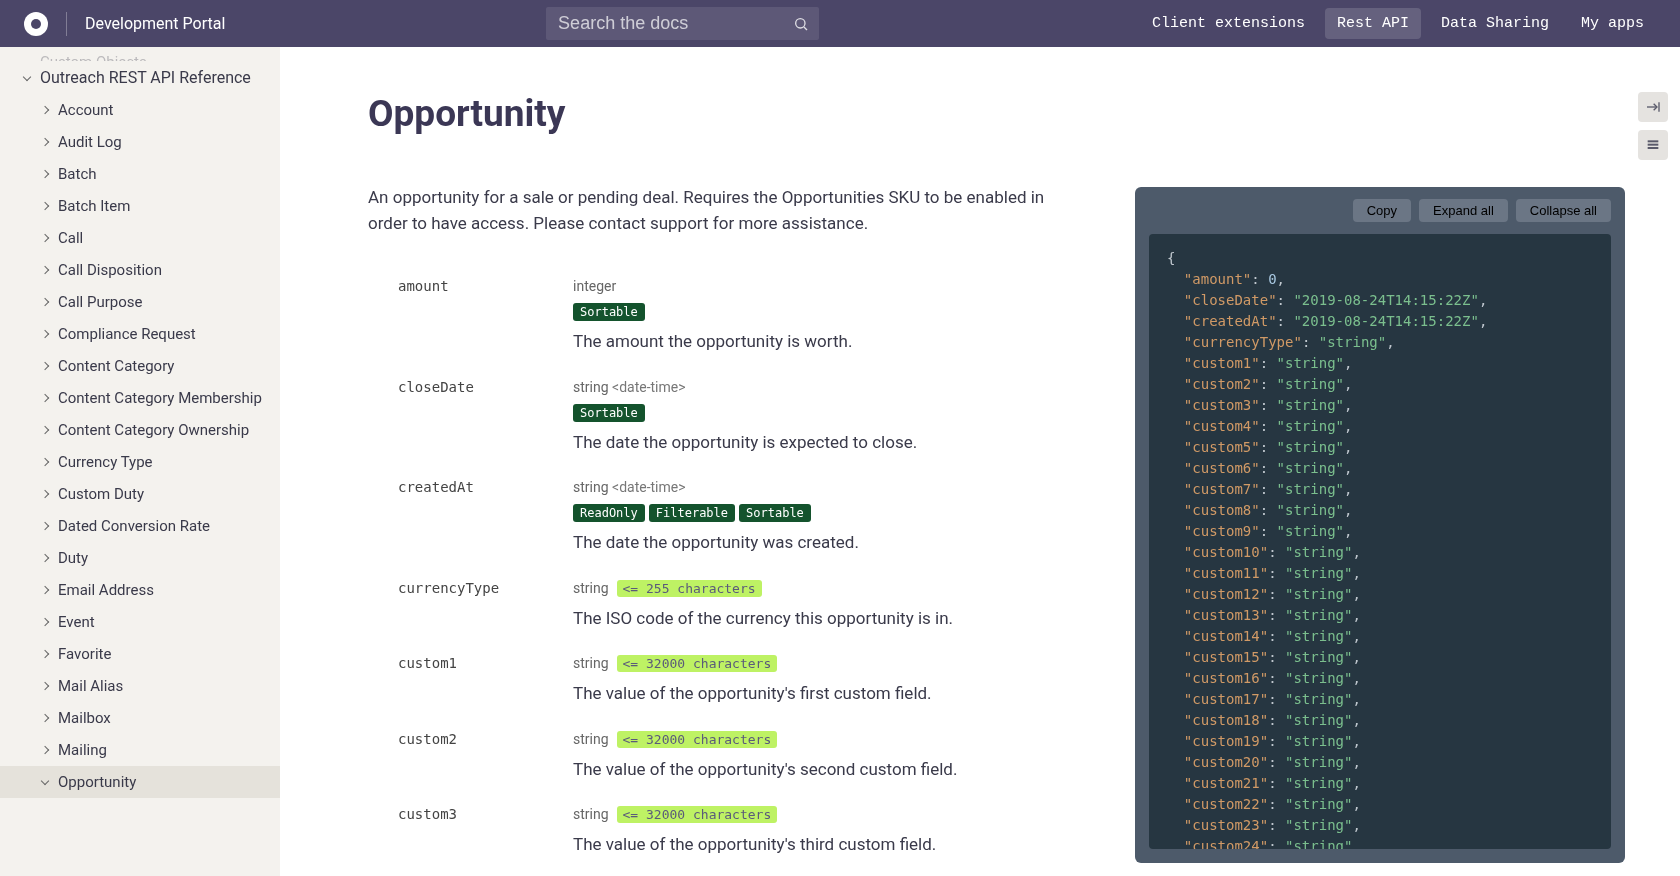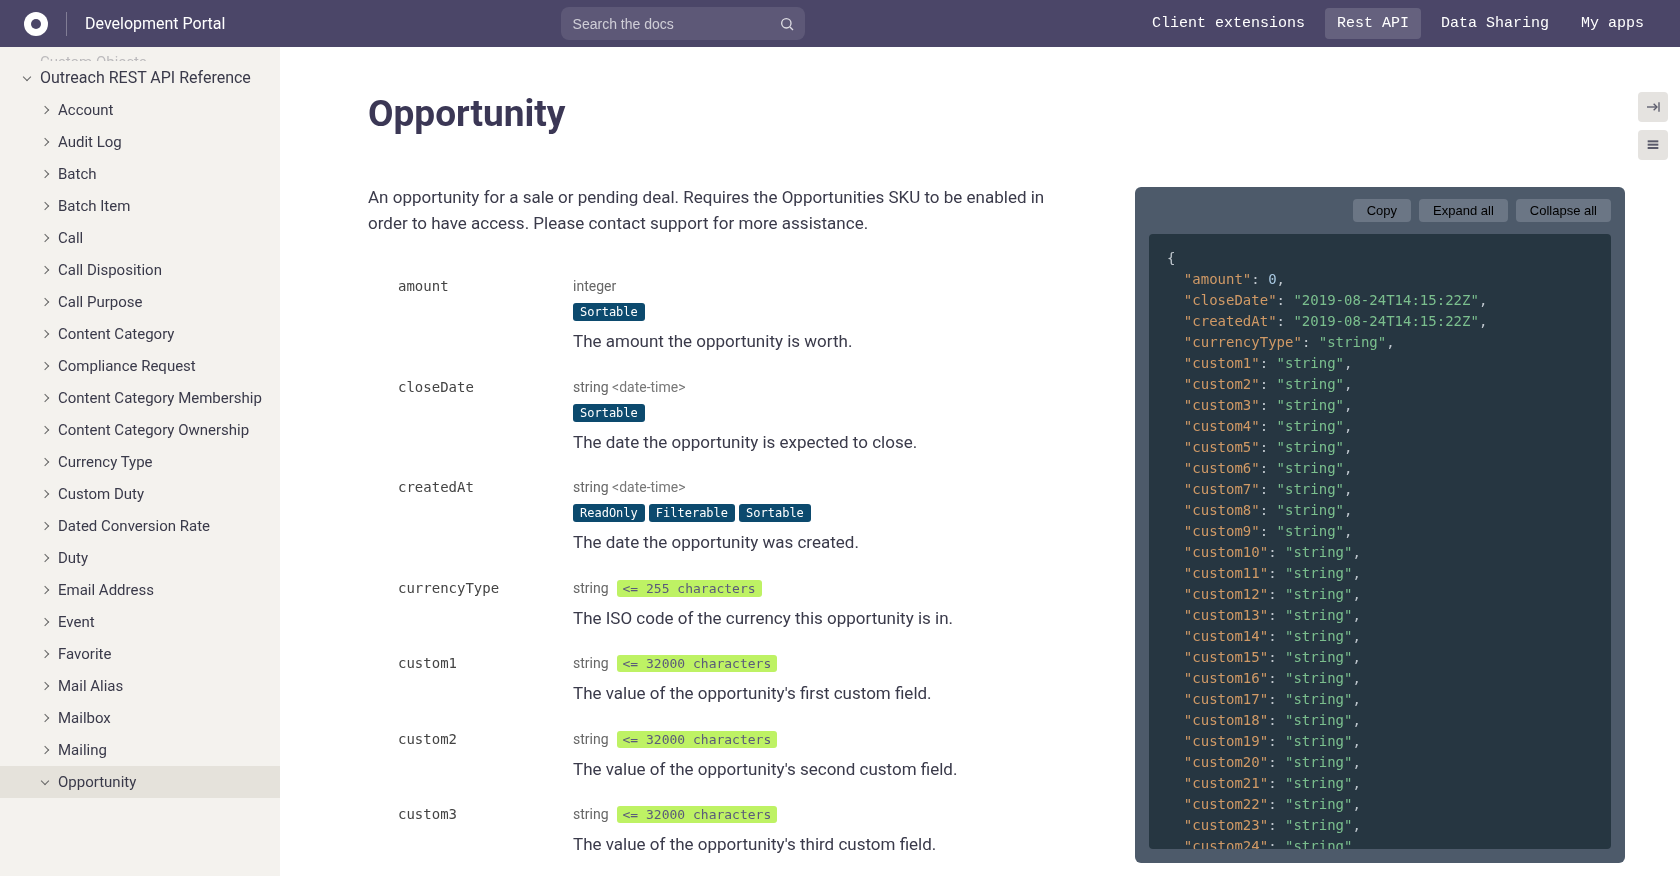--- a/index.html
+++ b/index.html
@@ -3,21 +3,21 @@
 <meta charset="utf-8">
 <style>
 * { margin: 0; padding: 0; box-sizing: border-box; }
 body { font-family: -apple-system, BlinkMacSystemFont, 'Segoe UI', Roboto, sans-serif; background: #fff; color: #242435; overflow: hidden; }
 .header { background: #4b4668; height: 47px; display: flex; align-items: center; padding: 0 24px; }
 .logo { width: 24px; height: 24px; background: #fff; border-radius: 50%; display: flex; align-items: center; justify-content: center; }
 .logo-inner { width: 10px; height: 10px; background: #4b4668; border-radius: 50%; }
 .divider { width: 1px; height: 24px; background: rgba(255,255,255,0.3); margin: 0 18px; }
 .brand { color: #fff; font-size: 16px; font-weight: 400; }
 .search-wrap { margin-left: auto; margin-right: auto; position: relative; }
-.search-input { width: 244px; height: 33px; background: rgba(255,255,255,0.1); border: none; border-radius: 8px; padding: 0 40px 0 12px; color: #fff; font-size: 14px; }
+.search-input { width: 273px; height: 33px; background: rgba(255,255,255,0.1); border: none; border-radius: 2px; padding: 0 40px 0 12px; color: #fff; font-size: 18px; }
 .search-input::placeholder { color: rgba(255,255,255,0.7); }
 .search-icon { position: absolute; right: 10px; top: 50%; transform: translateY(-50%); width: 16px; height: 16px; }
 .nav-links { display: flex; align-items: center; gap: 8px; }
 .nav-link { color: #fff; font-size: 15px; padding: 7px 12px; border-radius: 4px; text-decoration: none; cursor: pointer; font-family: Liberation Mono, monospace; }
 .nav-link.active { background: rgba(255,255,255,0.15); }
 .layout { display: flex; height: calc(100vh - 47px); gap: 48px; }
 .sidebar { width: 280px; background: #f4f2ee; overflow-y: auto; padding-top: 6px; }
 .side-item { display: flex; align-items: center; padding: 7px 12px 7px 22px; color: #3a3a4a; font-size: 16px; cursor: pointer; }
 .side-item.section { font-weight: 400; padding-left: 22px; }
 .side-item.sub { padding-left: 40px; font-size: 15px; }
@@ -29,21 +29,21 @@
 .main { flex: 1; padding: 45px 50px 30px 40px; overflow-y: auto; max-width: 830px; }
 .page-title { font-size: 37px; font-weight: 700; color: #3b3755; margin-bottom: 50px; }
 .page-desc { font-size: 17px; color: #3a3a4a; line-height: 1.5; margin-bottom: 40px; max-width: 720px; }
 .attr-row { display: flex; margin-bottom: 22px; }
 .attr-name { width: 205px; font-family: Menlo, Monaco, monospace; font-size: 14px; color: #444; padding-top: 2px; padding-left: 30px; }
 .attr-body { flex: 1; }
 .attr-type { font-size: 14px; color: #666; margin-bottom: 4px; display: inline-block; }
 .attr-type-fmt { color: #777; }
 .attr-constraint { display: inline-block; font-family: Menlo, Monaco, monospace; font-size: 13px; color: #5a5a7a; background: #bef264; padding: 1px 6px; border-radius: 3px; margin-left: 8px; }
 .badges { margin: 3px 0 8px 0; }
-.badge { display: inline-block; font-family: Menlo, Monaco, monospace; font-size: 12px; background: #0c4a6e; color: #fff; padding: 2px 7px; border-radius: 3px; margin-right: 4px; }
+.badge { display: inline-block; font-family: Menlo, Monaco, monospace; font-size: 12px; background: #14532d; color: #fff; padding: 2px 7px; border-radius: 3px; margin-right: 4px; }
 .attr-desc { font-size: 17px; color: #3a3a4a; line-height: 1.5; margin-top: 6px; }
 .code-panel { width: 490px; margin-top: 140px; margin-right: 55px; background: #4d5a6a; border-radius: 6px; overflow: hidden; display: flex; flex-direction: column; height: fit-content; max-height: calc(100vh - 200px); }
 .code-toolbar { display: flex; justify-content: flex-end; gap: 8px; padding: 12px 14px; }
 .code-btn { background: #6b7685; color: #000000; border: none; padding: 4px 14px; border-radius: 4px; font-size: 13px; cursor: pointer; }
 .code-body { background: #263641; margin: 0 14px 14px 14px; border-radius: 4px; padding: 14px 18px; overflow-y: auto; font-family: Menlo, Monaco, monospace; font-size: 14px; line-height: 1.5; color: #c0c8cf; }
 .tok-key { color: #d19a66; }
 .tok-str { color: #7bbf8e; }
 .tok-num { color: #a8c8e0; }
 .tok-punct { color: #c0c8cf; }
 .code-line { white-space: pre; }
@@ -106,25 +106,25 @@
         <div class="side-item sub">
           <span class="chevron chev-right"></span>
           <span>Call Disposition</span>
         </div>
         <div class="side-item sub">
           <span class="chevron chev-right"></span>
           <span>Call Purpose</span>
         </div>
         <div class="side-item sub">
           <span class="chevron chev-right"></span>
+          <span>Compliance Request</span>
+        </div>
+        <div class="side-item sub">
+          <span class="chevron chev-right"></span>
           <span>Content Category</span>
-        </div>
-        <div class="side-item sub">
-          <span class="chevron chev-right"></span>
-          <span>Compliance Request</span>
         </div>
         <div class="side-item sub">
           <span class="chevron chev-right"></span>
           <span>Content Category Membership</span>
         </div>
         <div class="side-item sub">
           <span class="chevron chev-right"></span>
           <span>Content Category Ownership</span>
         </div>
         <div class="side-item sub">

